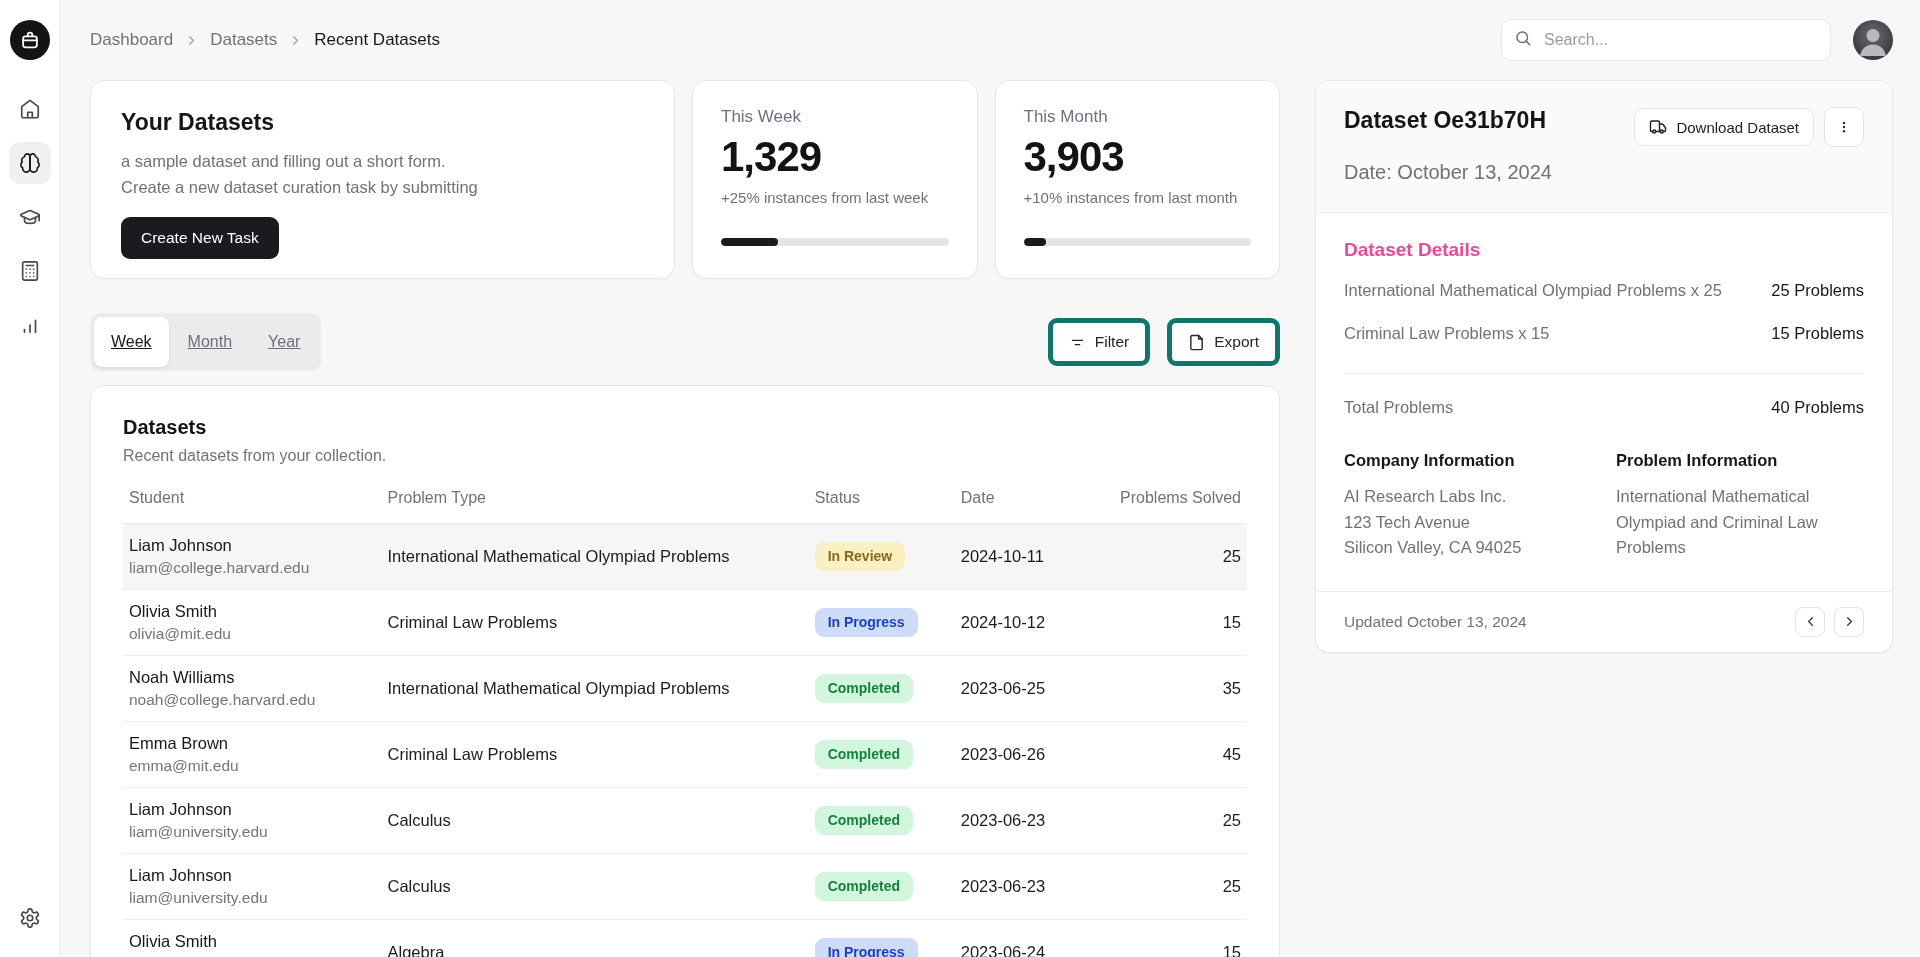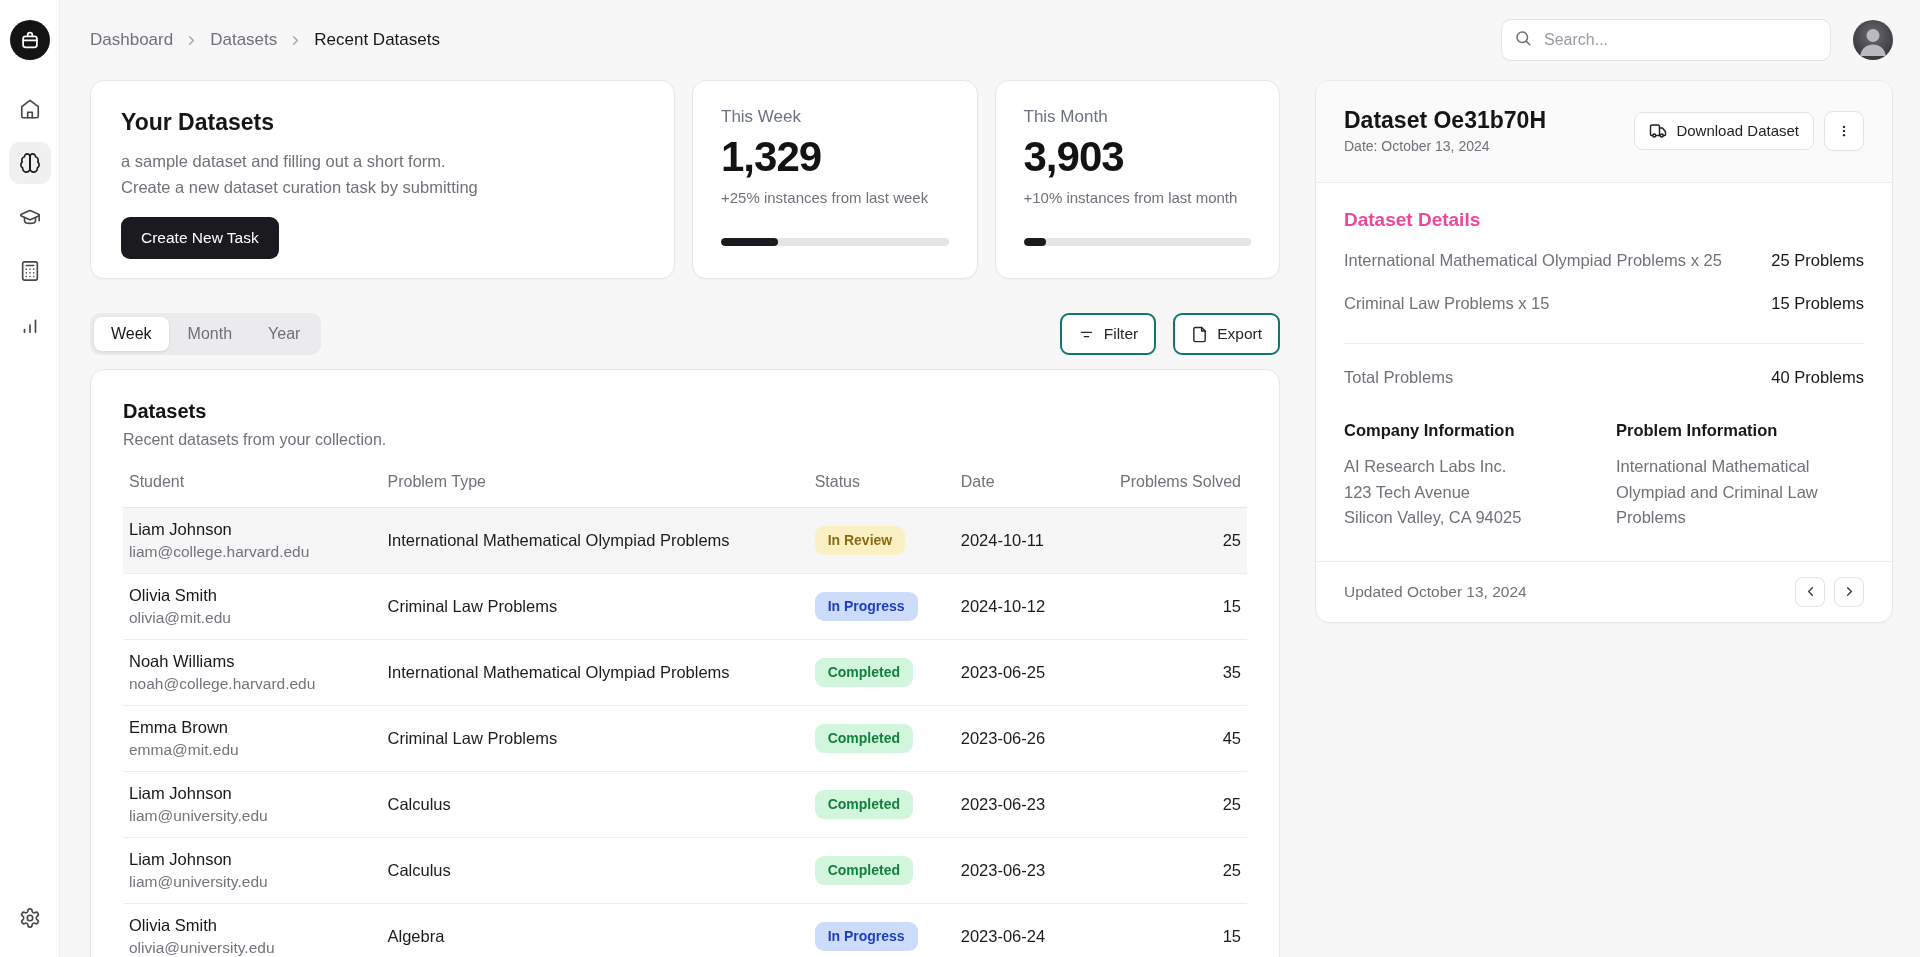--- a/index.html
+++ b/index.html
@@ -77,30 +77,30 @@
   .stat-label { font-size:17px; color:#6b7280; }
   .stat-value { font-size:42px; font-weight:700; color:#131316; letter-spacing:-1px; margin-top:6px; }
   .stat-sub { font-size:15px; color:#71717a; margin-top:8px; }
   .progress { margin-top:auto; margin-bottom:6px; height:8px; border-radius:5px; background:#e5e5e8; overflow:hidden; }
   .progress-fill { height:100%; background:#1b1b1f; border-radius:5px; }
 
   
   .toolbar-row { margin-top:34px; display:flex; align-items:center; }
   .seg { display:inline-flex; background:#ebebed; border-radius:10px; padding:4px; gap:2px; }
   .seg-item {
-    padding:8px 17px; font-size:16px; color:#6f6f76; border-radius:8px; cursor:pointer;
+    padding:16px 17px; font-size:16px; color:#6f6f76; border-radius:8px; cursor:pointer;text-decoration:underline;
   }
   .seg-item.active {
     background:#fff; color:#18181b; font-weight:500;
     box-shadow:0 1px 3px rgba(0,0,0,0.10);
   }
   .toolbar-spacer { flex:1; }
   .btn-light {
     display:inline-flex; align-items:center; gap:9px; background:#fff;
-    border:2px solid #0f766e; border-radius:9px; padding:10px 16px;
+    border:5px solid #0f766e; border-radius:9px; padding:10px 16px;
     font-size:15.5px; color:#27272a; font-family:"Liberation Sans", sans-serif;
     cursor:pointer;
   }
   .btn-light + .btn-light { margin-left:17px; }
 
   
   .table-card { margin-top:14px; padding:30px 32px 0; }
   .table-title { font-size:20px; font-weight:700; color:#141416; }
   .table-sub { margin-top:8px; font-size:16px; color:#71717a; }
   table.data { width:100%; border-collapse:collapse; margin-top:24px; }
@@ -121,24 +121,24 @@
     font-size:14px; font-weight:700; line-height:1.3; white-space:nowrap;
   }
   .badge.yellow { background:#faf0c3; color:#8a6a16; }
   .badge.blue   { background:#cddcfa; color:#1e3fc0; }
   .badge.green  { background:#d2f5dd; color:#15803d; }
 
   
   .panel { width:578px; flex:none; background:#fff; border:1px solid #e7e7e9; border-radius:14px; overflow:hidden; box-shadow:0 1px 2px rgba(0,0,0,0.03); }
   .panel-header {
     background:#fafafa; padding:26px 28px 28px; border-bottom:1px solid #ececee;
-    display:flex; justify-content:space-between; align-items:center;
+    display:flex; justify-content:space-between; align-items:flex-start;
   }
   .panel-title { font-size:23px; font-weight:700; color:#151517; }
-  .panel-date { margin-top:4px; font-size:14px; color:#71717a; }
+  .panel-date { margin-top:27px; font-size:20px; color:#71717a; }
   .panel-actions { display:flex; gap:10px; align-items:center; }
   .btn-download {
     display:inline-flex; align-items:center; gap:9px; background:#fff;
     border:1px solid #e4e4e7; border-radius:9px; padding:9px 14px;
     font-size:15px; font-weight:500; color:#1f1f23;
     font-family:"Liberation Sans", sans-serif; cursor:pointer; white-space:nowrap;
   }
   .btn-kebab {
     width:40px; height:40px; background:#fff; border:1px solid #e4e4e7;
     border-radius:9px; display:grid; place-items:center; cursor:pointer; color:#27272a;

